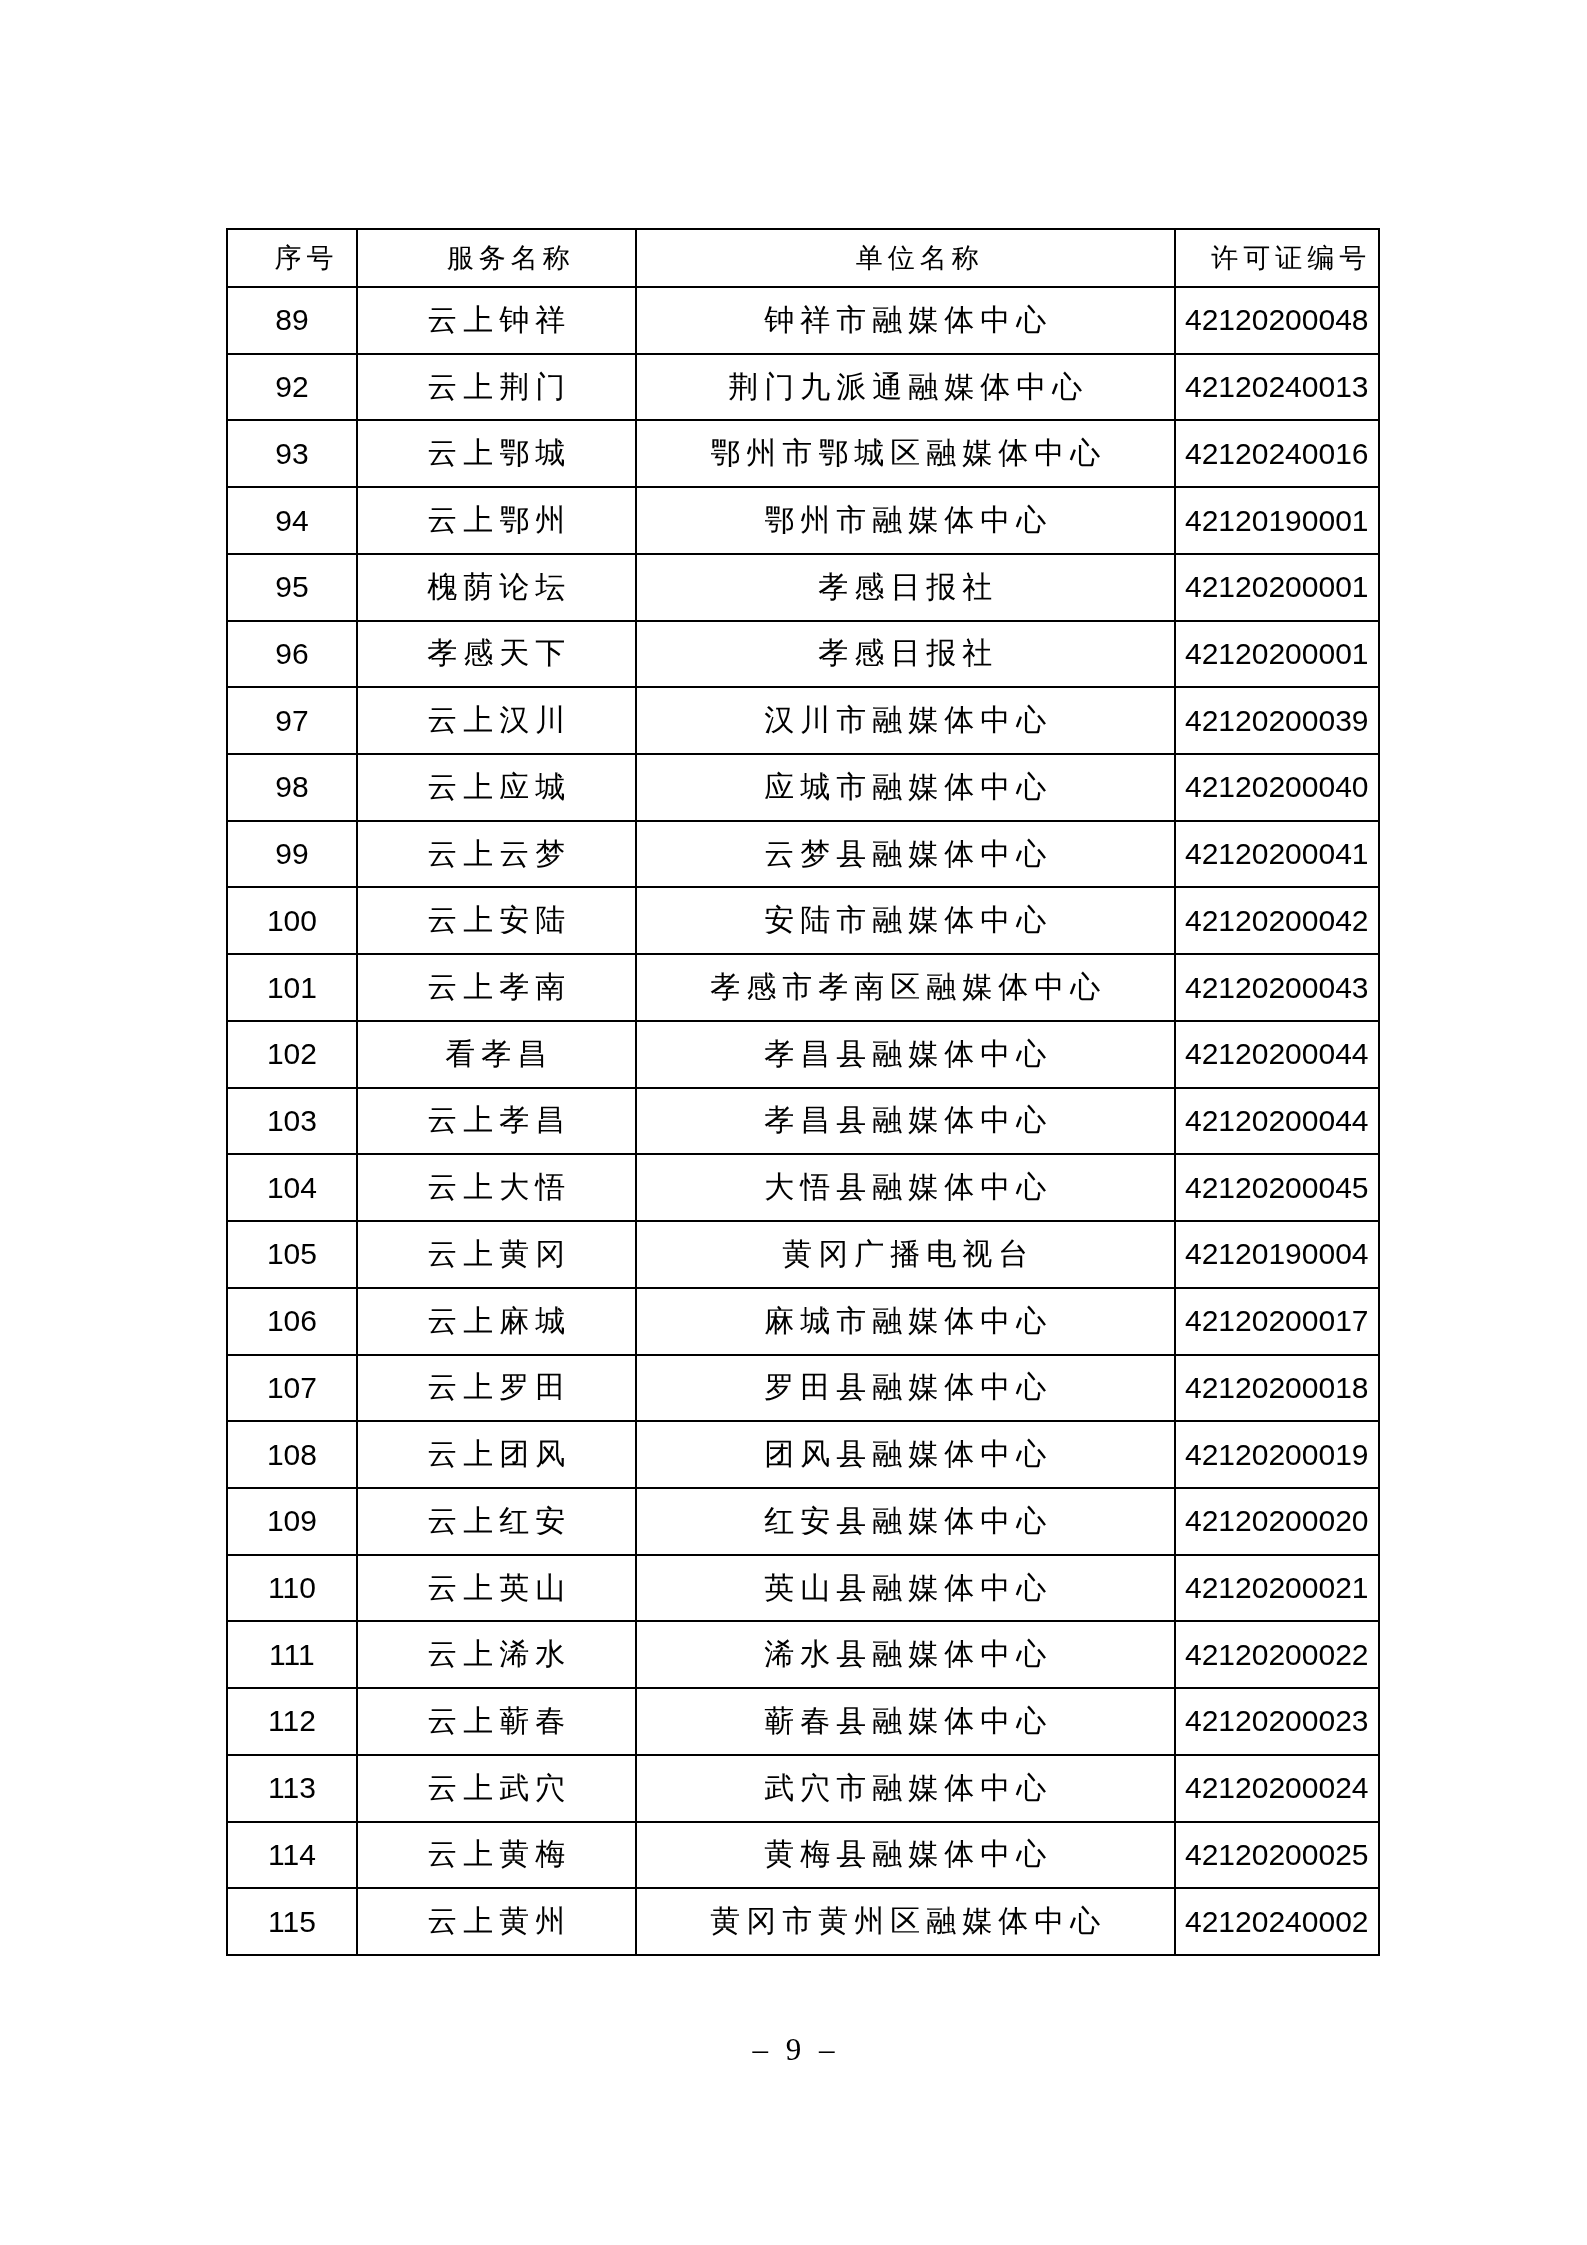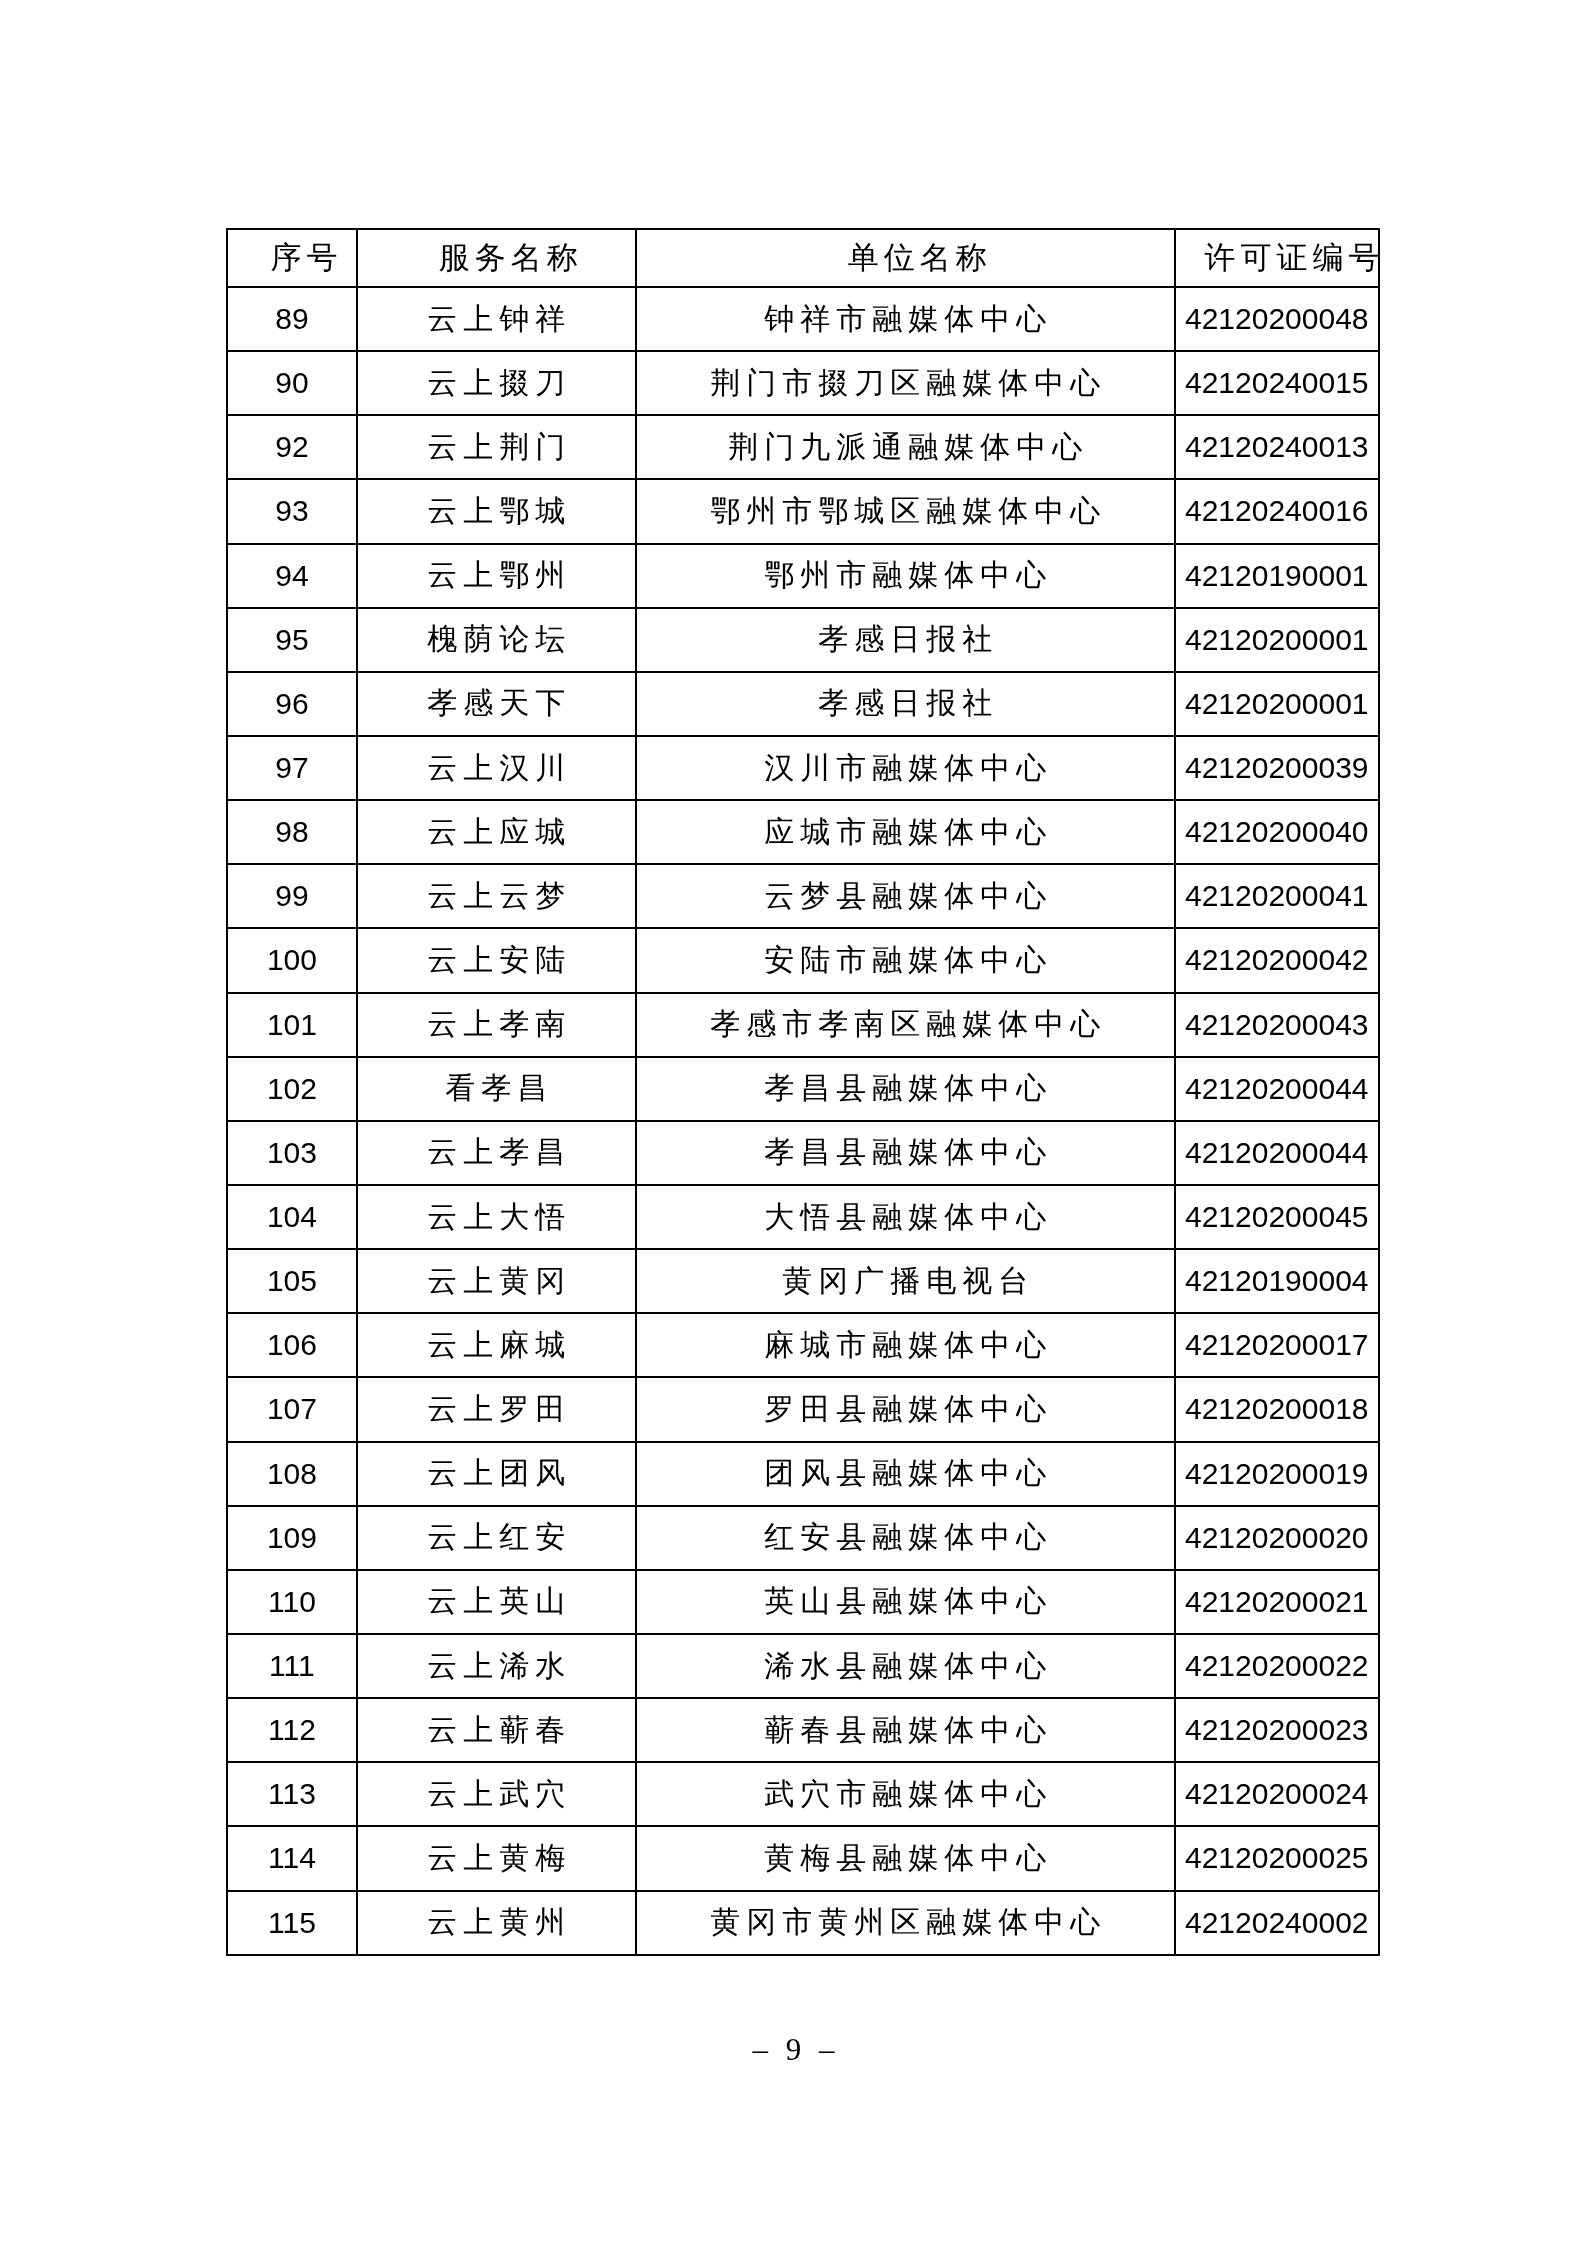--- a/index.html
+++ b/index.html
@@ -31,21 +31,21 @@
     color: #000000;
     overflow: hidden;
     white-space: nowrap;
   }
   .license-table thead tr {
     height: 58px;
   }
   .license-table thead th {
     font-family: "Liberation Serif", serif;
     font-weight: normal;
-    font-size: 31px;
+    font-size: 27px;
     letter-spacing: 5px;
     text-indent: 5px;
     padding-left: 24px;
   }
   .license-table tbody tr {
     height: 61.7px;
     border-radius: 13px;
   }
   .license-table td {
     font-family: "Liberation Sans", sans-serif;
@@ -92,26 +92,20 @@
       </tr>
     </thead>
     <tbody id="table-body">
         <tr>
           <td class="col-no">89</td>
           <td class="col-service cjk">云上钟祥</td>
           <td class="col-unit cjk">钟祥市融媒体中心</td>
           <td class="col-license">42120200048</td>
         </tr>
         <tr>
-          <td class="col-no">90</td>
-          <td class="col-service cjk">云上掇刀</td>
-          <td class="col-unit cjk">荆门市掇刀区融媒体中心</td>
-          <td class="col-license">42120240015</td>
-        </tr>
-        <tr>
           <td class="col-no">92</td>
           <td class="col-service cjk">云上荆门</td>
           <td class="col-unit cjk">荆门九派通融媒体中心</td>
           <td class="col-license">42120240013</td>
         </tr>
         <tr>
           <td class="col-no">93</td>
           <td class="col-service cjk">云上鄂城</td>
           <td class="col-unit cjk">鄂州市鄂城区融媒体中心</td>
           <td class="col-license">42120240016</td>

